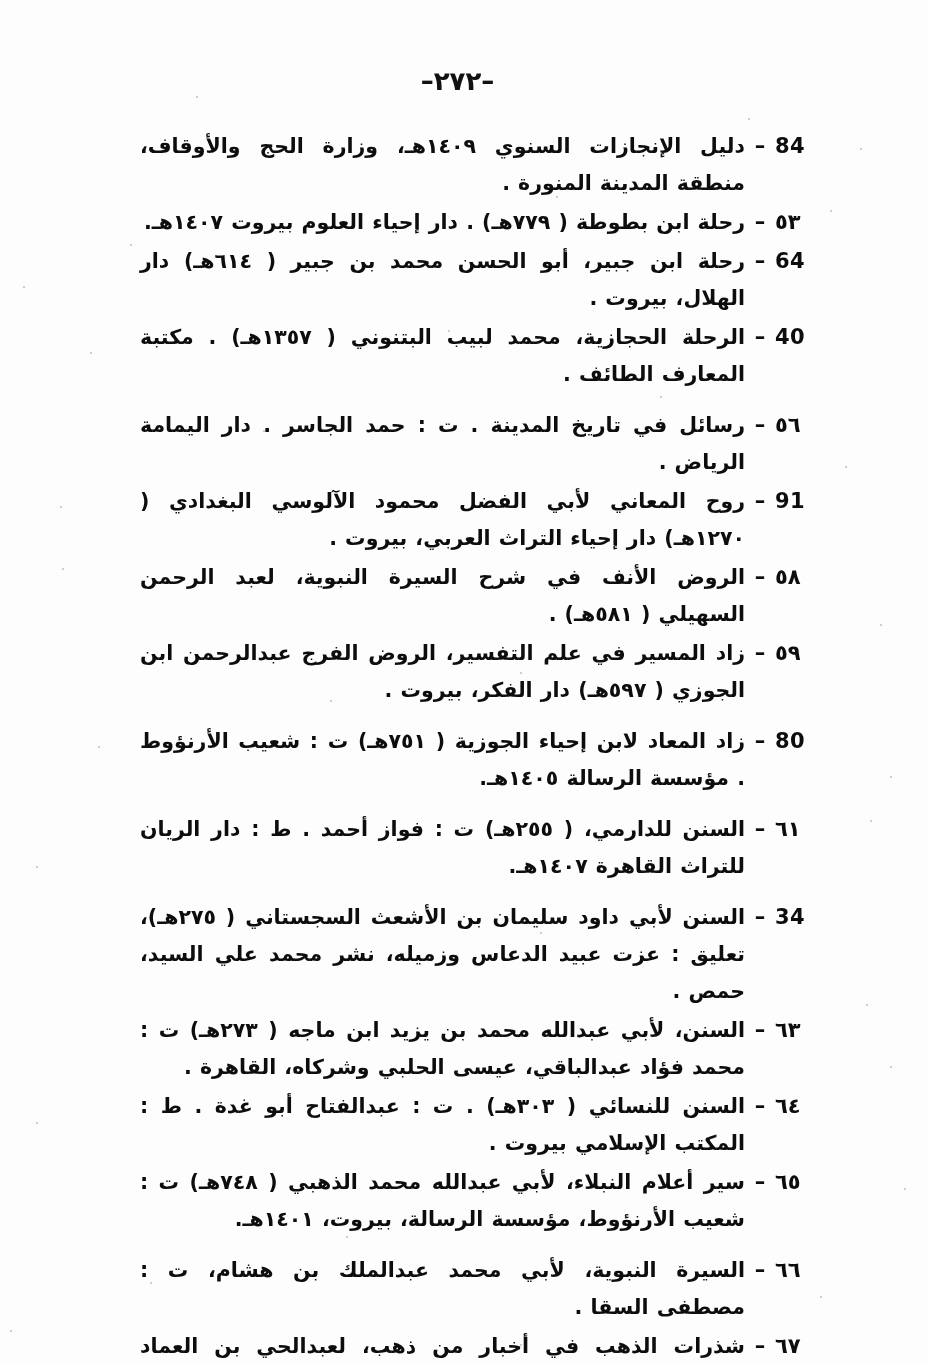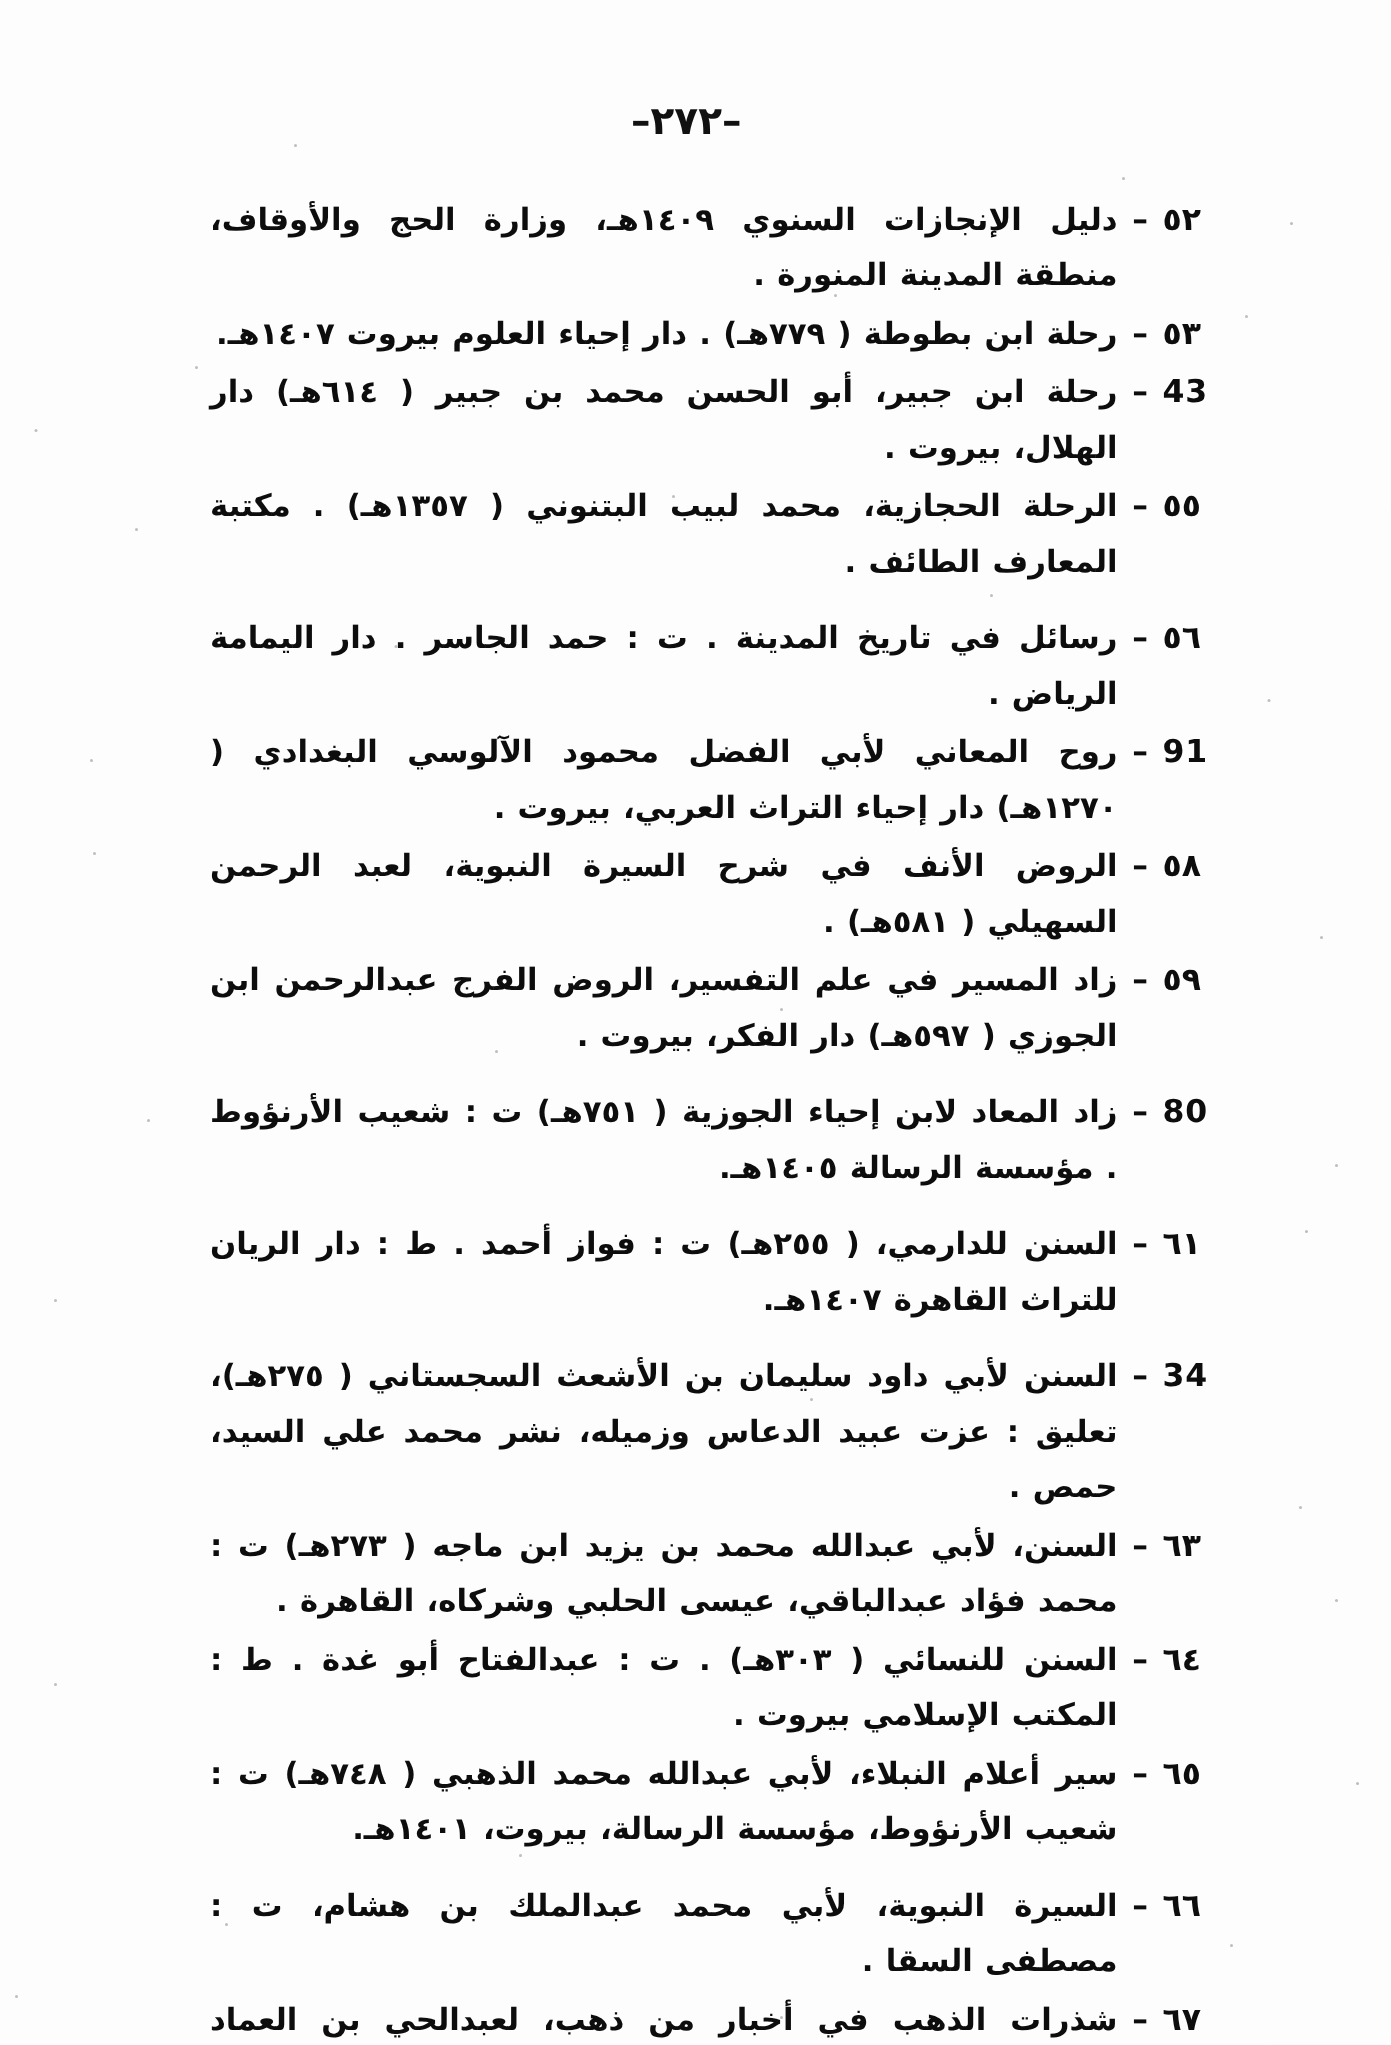--- a/index.html
+++ b/index.html
@@ -97,36 +97,36 @@
 </style>
 </head>
 <body>
 
 <div id="page">
 
   <div id="page-number">–٢٧٢–</div>
 
   <div id="bibliography">
       <div class="entry">
-        <div class="entry-num">٥٢</div>
+        <div class="entry-num">84</div>
         <div class="entry-dash">–</div>
         <div class="entry-text">دليل الإنجازات السنوي ١٤٠٩هـ، وزارة الحج والأوقاف، منطقة المدينة المنورة .</div>
       </div>
       <div class="entry">
         <div class="entry-num">٥٣</div>
         <div class="entry-dash">–</div>
         <div class="entry-text flush">رحلة ابن بطوطة ( ٧٧٩هـ) . دار إحياء العلوم بيروت ١٤٠٧هـ.</div>
       </div>
       <div class="entry">
-        <div class="entry-num">43</div>
+        <div class="entry-num">64</div>
         <div class="entry-dash">–</div>
         <div class="entry-text">رحلة ابن جبير، أبو الحسن محمد بن جبير ( ٦١٤هـ) دار الهلال، بيروت .</div>
       </div>
       <div class="entry">
-        <div class="entry-num">٥٥</div>
+        <div class="entry-num">40</div>
         <div class="entry-dash">–</div>
         <div class="entry-text">الرحلة الحجازية، محمد لبيب البتنوني ( ١٣٥٧هـ) . مكتبة المعارف الطائف .</div>
       </div>
       <div class="entry entry-gap">
         <div class="entry-num">٥٦</div>
         <div class="entry-dash">–</div>
         <div class="entry-text">رسائل في تاريخ المدينة . ت : حمد الجاسر . دار اليمامة الرياض .</div>
       </div>
       <div class="entry">
         <div class="entry-num">91</div>

